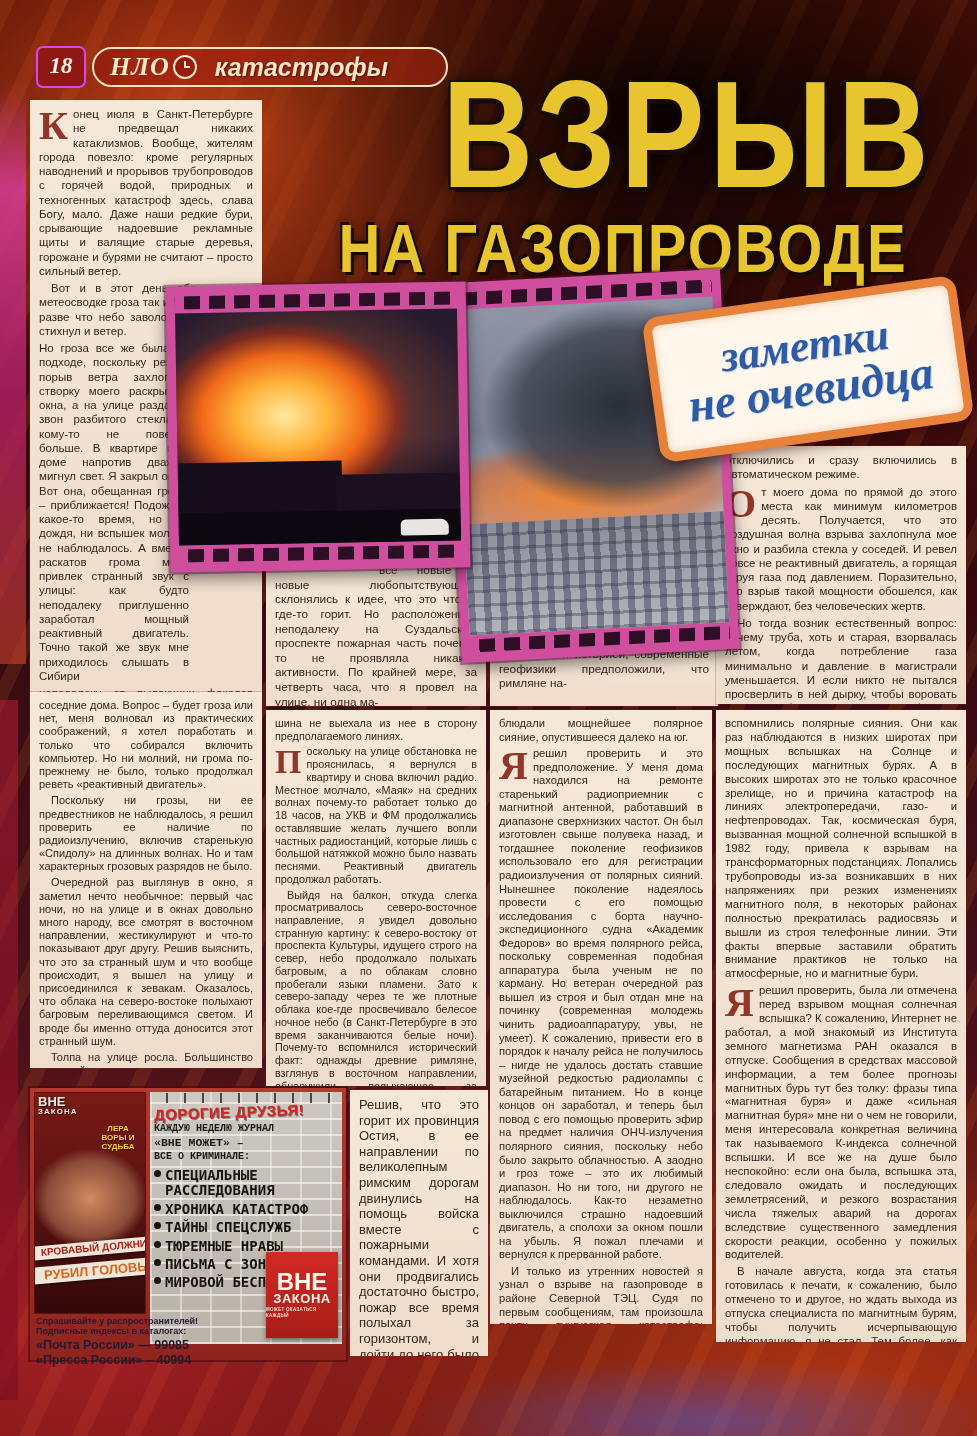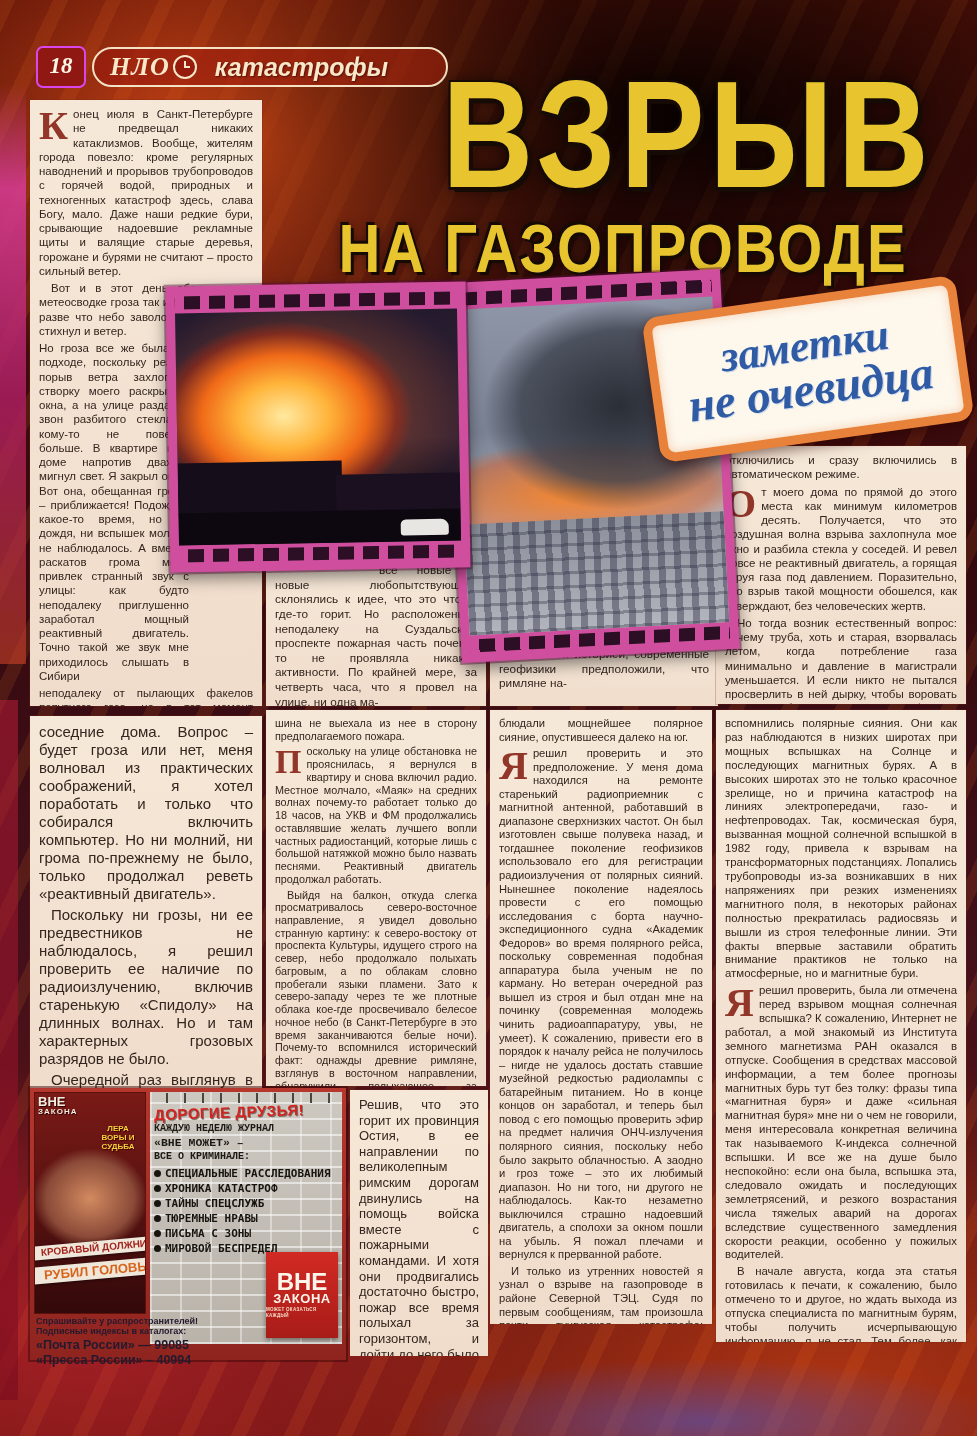--- a/index.html
+++ b/index.html
@@ -70,21 +70,21 @@
   .pcol p{margin:0 0 3px;}
   .ind{text-indent:12px;}
   .dc{float:left;font:700 40px/0.82 "Liberation Serif",serif;color:#93362a;margin:3px 5px 0 0;}
   .dc.small{font-size:34px;}
   .narrowp{width:150px;}
   .colUL{left:30px;top:100px;width:232px;height:606px;}
   .colMid{left:266px;top:556px;width:220px;height:150px;font-size:11.8px;}
   .colMid p:first-child{text-indent:104px;}
   .colMidSmall{left:490px;top:640px;width:228px;height:66px;font-size:11.8px;}
   .colUR{left:716px;top:446px;width:250px;height:258px;}
-  .colL1{left:30px;top:716px;width:232px;height:376px;font-size:15px;line-height:1.2;}
+  .colL1{left:30px;top:692px;width:232px;height:376px;font-size:11px;line-height:1.2;}
   .colL2{left:266px;top:710px;width:220px;height:376px;font-size:10.8px;line-height:1.18;}
   .colL2n{left:350px;top:1090px;width:138px;height:266px;font-size:13px;line-height:1.2;}
   .colL3{left:490px;top:710px;width:222px;height:614px;font-size:11.2px;line-height:1.21;}
   .colL4{left:716px;top:710px;width:250px;height:632px;font-size:11.4px;line-height:1.22;}
   
   .ad{left:30px;top:1088px;width:316px;height:272px;background:linear-gradient(180deg,#b5372e,#8f241f);
       box-shadow:0 0 0 2px rgba(60,5,5,.5);z-index:6;}
   .cover{position:absolute;left:4px;top:4px;width:110px;height:220px;overflow:hidden;border:1px solid #5e100c;
       background:radial-gradient(80px 70px at 50% 48%, #d28a60, #8a4a38 55%, rgba(0,0,0,0) 72%),
                  linear-gradient(180deg,#7a1a16 0%,#541110 55%,#33090a 100%);}
@@ -101,21 +101,21 @@
         linear-gradient(180deg,#cdc8c0,#b9b3aa);}
   .wire{position:absolute;left:0;top:1px;right:0;height:10px;
       background:repeating-linear-gradient(90deg, rgba(0,0,0,0) 0 16px, #4a4640 16px 18px),linear-gradient(180deg, rgba(70,66,60,.0) 45%, #4a4640 48%, rgba(70,66,60,0) 52%);}
   .ad-head{margin:12px 4px 4px;color:#d42320;font:900 15px/1 "Liberation Sans",sans-serif;letter-spacing:.5px;text-shadow:1px 1px 0 #7a7269;transform:rotate(-2deg);}
   .tw{font-family:Liberation Mono, monospace;color:#1d1a16;}
   .ad-line{margin:2px 4px 0;font-size:10px;font-weight:700;}
   .ad-line.big{font-size:11.5px;}
   .bullets{margin:6px 4px 0;}
   .brow{display:flex;align-items:flex-start;gap:4px;margin:0 0 3px;}
   .bdot{width:7px;height:7px;border-radius:50%;background:#17140f;margin-top:2px;flex:0 0 auto;}
-  .btext{font-family:"DejaVu Sans Mono",monospace;font-size:11px;font-weight:700;color:#17140f;line-height:1.1;}
+  .btext{font-family:"DejaVu Sans Mono",monospace;font-size:14px;font-weight:700;color:#17140f;line-height:1.1;}
   .redbox{position:absolute;right:4px;bottom:6px;width:72px;height:86px;background:linear-gradient(180deg,#d22a24,#a81c18);
       display:flex;flex-direction:column;align-items:center;justify-content:center;box-shadow:0 2px 5px rgba(0,0,0,.45);}
   .rb1{color:#fdf5ea;font:900 24px/0.9 "Liberation Sans",sans-serif;}
   .rb2{color:#fdf5ea;font:900 13px/1.1 "Liberation Sans",sans-serif;letter-spacing:.5px;}
   .rb3{color:#f6ddc9;font:700 4.5px/1.4 "Liberation Sans",sans-serif;letter-spacing:.3px;}
   .ad-footer{position:absolute;left:6px;top:228px;width:230px;color:#231a2e;}
   .af{font:700 9px/1.15 "Liberation Sans",sans-serif;margin:0;}
   .af.idx{font-size:12.5px;margin-top:1px;}
 </style>
 </head>
@@ -182,21 +182,21 @@
 </div>
 
 <div class="abs pcol colL1">
   <p>соседние дома. Вопрос – будет гроза или нет, меня волновал из практических соображений, я хотел поработать и только что собирался включить компьютер. Но ни молний, ни грома по-прежнему не было, только продолжал реветь «реактивный двигатель».</p>
   <p class="ind">Поскольку ни грозы, ни ее предвестников не наблюдалось, я решил проверить ее наличие по радиоизлучению, включив старенькую «Спидолу» на длинных волнах. Но и там характерных грозовых разрядов не было.</p>
   <p class="ind">Очередной раз выглянув в окно, я заметил нечто необычное: первый час ночи, но на улице и в окнах довольно много народу, все смотрят в восточном направлении, жестикулируют и что-то показывают друг другу. Решив выяснить, что это за странный шум и что вообще происходит, я вышел на улицу и присоединился к зевакам. Оказалось, что облака на северо-востоке полыхают багровым переливающимся светом. И вроде бы именно оттуда доносится этот странный шум.</p>
   <p class="ind">Толпа на улице росла. Большинство зрителей, к которым присоединялись</p>
 </div>
 
 <div class="abs pcol colL2">
-  <p>шина не выехала из нее в сторону предполагаемого пожара.</p>
+  <p>шина не выехала из нее в сторону предполагаемого линиях.</p>
   <p><span class="dc small">П</span><span>оскольку на улице обстановка не прояснилась, я вернулся в квартиру и снова включил радио. Местное молчало, «Маяк» на средних волнах почему-то работает только до 18 часов, на УКВ и ФМ продолжались оставлявшие желать лучшего вопли частных радиостанций, которые лишь с большой натяжкой можно было назвать песнями. Реактивный двигатель продолжал работать.</span></p>
   <p class="ind">Выйдя на балкон, откуда слегка просматривалось северо-восточное направление, я увидел довольно странную картину: к северо-востоку от проспекта Культуры, идущего строго на север, небо продолжало полыхать багровым, а по облакам словно пробегали языки пламени. Зато к северо-западу через те же плотные облака кое-где просвечивало белесое ночное небо (в Санкт-Петербурге в это время заканчиваются белые ночи). Почему-то вспомнился исторический факт: однажды древние римляне, взглянув в восточном направлении, обнаружили полыхающее за горизонтом громадное зарево.</p>
 </div>
 
 <div class="abs pcol colL2n">
   <p>Решив, что это горит их провинция Остия, в ее направлении по великолепным римским дорогам двинулись на помощь войска вместе с пожарными командами. И хотя они продвигались достаточно быстро, пожар все время полыхал за горизонтом, и дойти до него было невозможно. Ознакомив-</p>
 </div>
 
 <div class="abs pcol colL3">
   <p>блюдали мощнейшее полярное сияние, опустившееся далеко на юг.</p>

